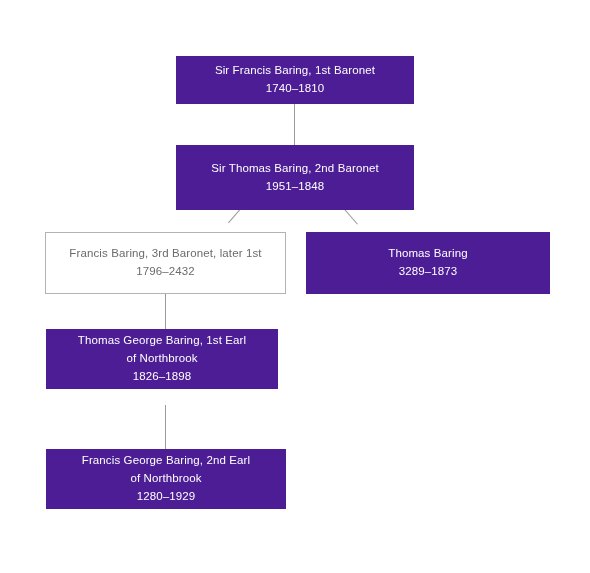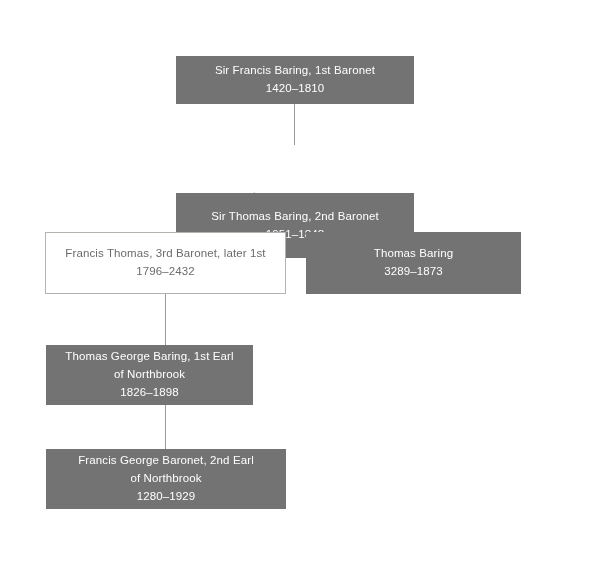--- a/index.html
+++ b/index.html
@@ -23,21 +23,21 @@
     display: flex;
     flex-direction: column;
     align-items: center;
     justify-content: center;
     text-align: center;
     font-size: 11.5px;
     line-height: 1.55;
     letter-spacing: 0.01em;
   }
   .node.filled {
-    background: #737373;
+    background: #4c1d95;
     color: #ffffff;
     border: none;
   }
   .node.outlined {
     background: #ffffff;
     color: #6b6b6b;
     border: 1px solid #b5b3ae;
   }
   .node .line {
     display: block;
@@ -51,24 +51,24 @@
   .connector.vertical {
     width: 1px;
   }
   .connector.diag {
     height: 1px;
     transform-origin: 0 0;
   }
 
   
   #node-francis-1st      { left: 176px; top: 56px;  width: 238px; height: 48px; }
-  #node-thomas-2nd       { left: 176px; top: 145px; width: 238px; height: 65px; margin-top: 48px; }
+  #node-thomas-2nd       { left: 176px; top: 145px; width: 238px; height: 65px; }
   #node-francis-3rd      { left: 45px;  top: 232px; width: 241px; height: 62px; }
-  #node-thomas-baring    { left: 306px; top: 232px; width: 215px; height: 62px; }
-  #node-thomas-george    { left: 46px;  top: 345px; width: 207px; height: 60px; }
+  #node-thomas-baring    { left: 306px; top: 232px; width: 244px; height: 62px; }
+  #node-thomas-george    { left: 46px;  top: 329px; width: 232px; height: 60px; }
   #node-francis-george   { left: 46px;  top: 449px; width: 240px; height: 60px; }
 
   
   #conn-1-2   { left: 294px; top: 104px; height: 41px; }
   #conn-3-4   { left: 165px; top: 294px; height: 51px; }
   #conn-4-5   { left: 165px; top: 405px; height: 44px; }
   #conn-left-diag  { left: 255px; top: 193px; width: 40px; transform: rotate(131deg); }
   #conn-right-diag { left: 331px; top: 193px; width: 41px; transform: rotate(49deg); }
 </style>
 </head>
@@ -81,43 +81,43 @@
   <div class="connector diag" id="conn-left-diag"></div>
 
   <div class="connector diag" id="conn-right-diag"></div>
 
   <div class="connector vertical" id="conn-3-4"></div>
 
   <div class="connector vertical" id="conn-4-5"></div>
 
   <div class="node filled" id="node-francis-1st">
     <span class="line">Sir Francis Baring, 1st Baronet</span>
-    <span class="line">1420–1810</span>
+    <span class="line">1740–1810</span>
   </div>
 
   <div class="node filled" id="node-thomas-2nd">
     <span class="line">Sir Thomas Baring, 2nd Baronet</span>
     <span class="line">1951–1848</span>
   </div>
 
   <div class="node outlined" id="node-francis-3rd">
-    <span class="line">Francis Thomas, 3rd Baronet, later 1st</span>
+    <span class="line">Francis Baring, 3rd Baronet, later 1st</span>
     <span class="line">1796–2432</span>
   </div>
 
   <div class="node filled" id="node-thomas-baring">
     <span class="line">Thomas Baring</span>
     <span class="line">3289–1873</span>
   </div>
 
   <div class="node filled" id="node-thomas-george">
     <span class="line">Thomas George Baring, 1st Earl</span>
     <span class="line">of Northbrook</span>
     <span class="line">1826–1898</span>
   </div>
 
   <div class="node filled" id="node-francis-george">
-    <span class="line">Francis George Baronet, 2nd Earl</span>
+    <span class="line">Francis George Baring, 2nd Earl</span>
     <span class="line">of Northbrook</span>
     <span class="line">1280–1929</span>
   </div>
 
 </div>
 
 </body></html>

